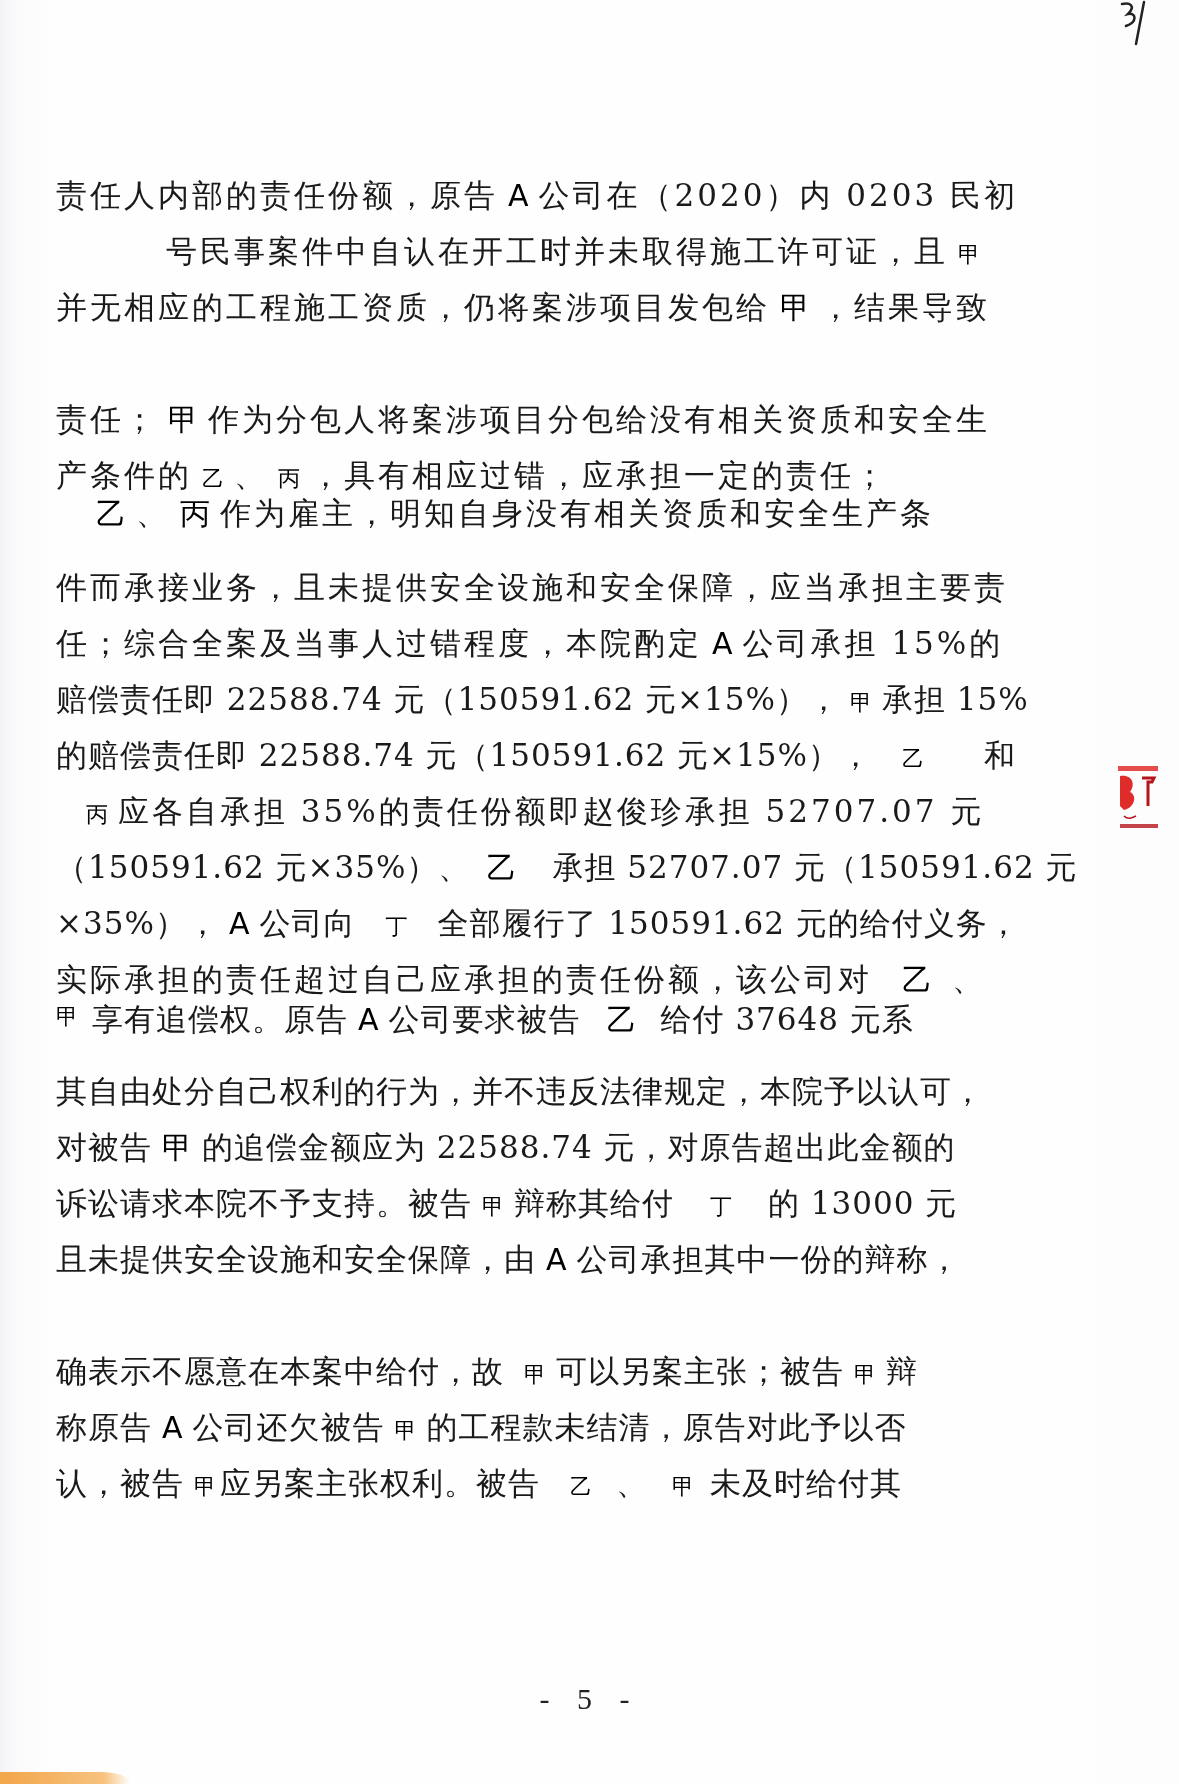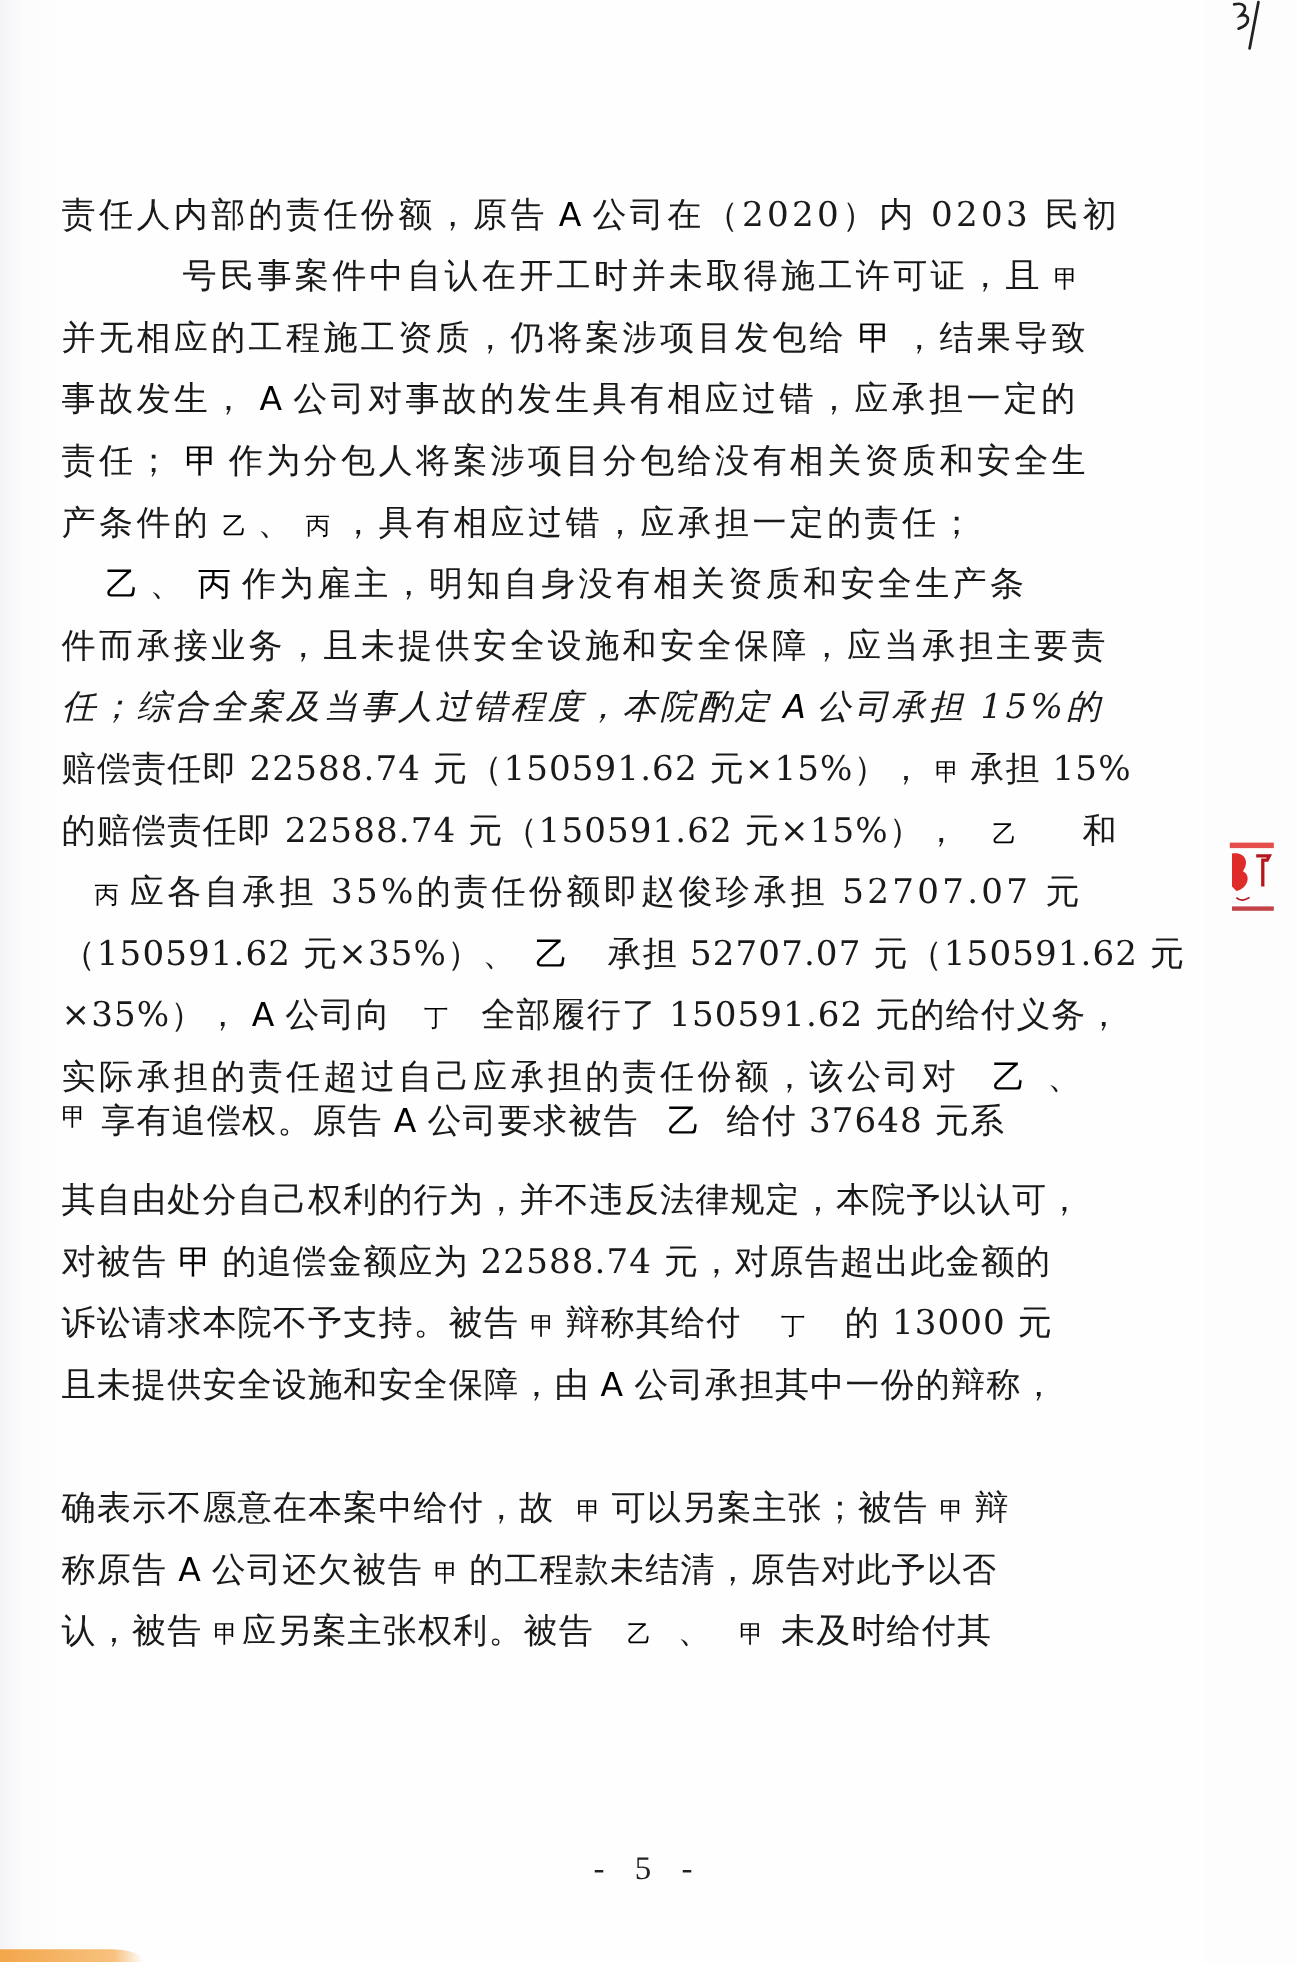--- a/index.html
+++ b/index.html
@@ -51,41 +51,38 @@
   </div>
 
   <div class="line" style="top:226px; left:166px;">
     <span>号民事案件中自认在开工时并未取得施工许可证，且</span><span class="redact small">甲</span>
   </div>
 
   <div class="line" style="top:282px;">
     <span>并无相应的工程施工资质，仍将案涉项目发包给</span><span class="redact">甲</span><span>，结果导致</span>
   </div>
 
-  <div class="line" style="top:338px;">
-    <span>事故发生，</span><span class="redact">A</span><span>公司对事故的发生具有相应过错，应承担一定的</span>
-  </div>
 
   <div class="line" style="top:394px;">
     <span>责任；</span><span class="redact">甲</span><span>作为分包人将案涉项目分包给没有相关资质和安全生</span>
   </div>
 
   <div class="line" style="top:450px;">
     <span>产条件的</span><span class="redact small">乙</span><span>、</span><span class="redact small">丙</span><span>，具有相应过错，应承担一定的责任；</span>
   </div>
 
-  <div class="line" style="top:506px; left:86px;">
+  <div class="line" style="top:488px; left:86px;">
     <span class="redact">乙</span><span>、</span><span class="redact">丙</span><span>作为雇主，明知自身没有相关资质和安全生产条</span>
   </div>
 
   <div class="line" style="top:562px;">
     <span>件而承接业务，且未提供安全设施和安全保障，应当承担主要责</span>
   </div>
 
-  <div class="line" style="top:618px;font-style:italic;">
+  <div class="line" style="top:618px;">
     <span>任；综合全案及当事人过错程度，本院酌定</span><span class="redact">A</span><span>公司承担 15%的</span>
   </div>
 
   <div class="line" style="top:674px; letter-spacing:1px;">
     <span>赔偿责任即 22588.74 元（150591.62 元×15%），</span><span class="redact small">甲</span><span>承担 15%</span>
   </div>
 
   <div class="line" style="top:730px; letter-spacing:1px;">
     <span>的赔偿责任即 22588.74 元（150591.62 元×15%），</span><span class="redact small" style="padding:0 60px 0 30px;">乙</span><span>和</span>
   </div>

